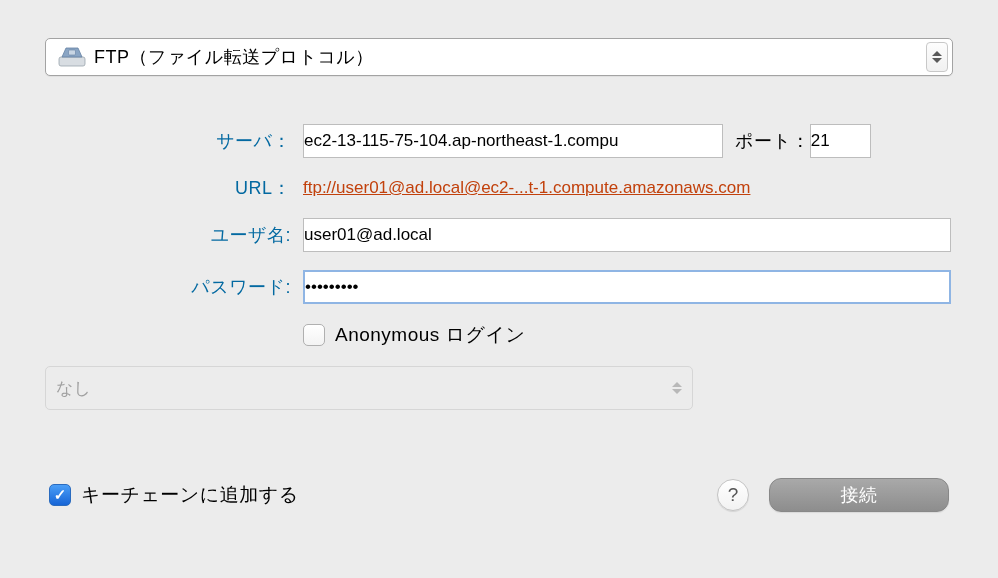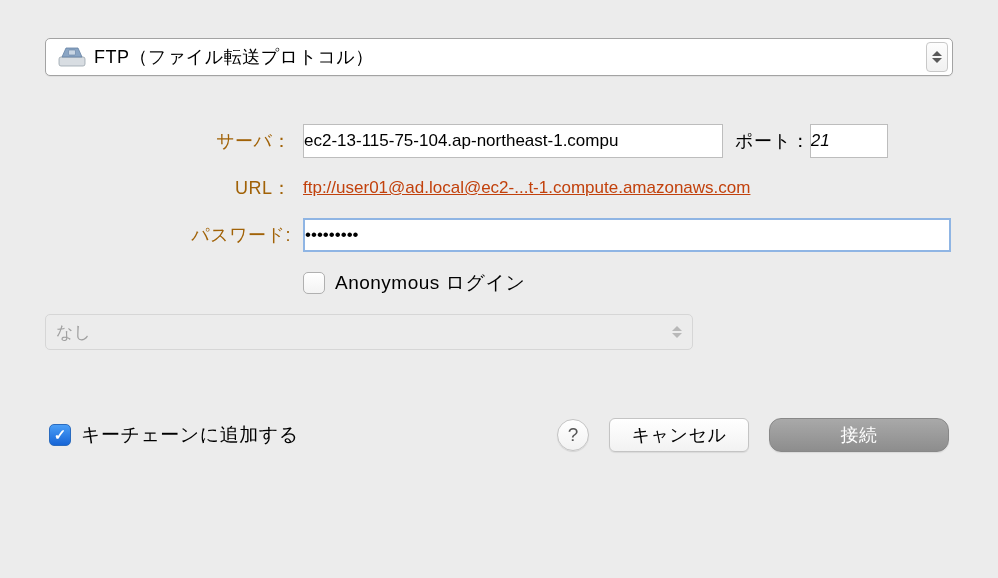--- a/index.html
+++ b/index.html
@@ -62,38 +62,38 @@
     .row {
       display: flex;
       align-items: center;
       margin-bottom: 18px;
     }
     .label {
       width: 258px;
       text-align: right;
       padding-right: 12px;
       font-size: 18px;
-      color: #a16207;
+      color: #0369a1;
       letter-spacing: 0.5px;
     }
     .text-input {
       background: #fff;
       border: 1px solid #bdbdbd;
       font-size: 17px;
       padding: 6px 0;
       height: 34px;
       font-family: inherit;
     }
     .server-input { width: 420px; }
     .port-label {
       margin-left: 12px;
       font-size: 18px;
       letter-spacing: 0.5px;
     }
-    .port-input { width: 78px; font-style: italic; }
+    .port-input { width: 61px; }
     .url-link {
       color: #c2410c;
       text-decoration: underline;
       font-size: 17px;
     }
     .wide-input { width: 648px; }
     .password-input { width: 648px; border: 2px solid #8fb5e4; }
     .checkbox-row {
       display: flex;
       align-items: center;
@@ -122,21 +122,21 @@
     .checkbox-label {
       font-size: 19px;
       letter-spacing: 0.5px;
     }
     .disabled-select {
       display: flex;
       align-items: center;
       background: #ececec;
       border: 1px solid #d6d6d6;
       border-radius: 5px;
-      height: 36px;
+      height: 44px;
       width: 648px;
       padding: 0 4px 0 10px;
       color: #a0a0a0;
     }
     .disabled-select .stepper-arrows {
       background: #ececec;
       border: none;
     }
     .disabled-select .arrow-up { border-bottom-color: #b8b8b8; }
     .disabled-select .arrow-down { border-top-color: #b8b8b8; }
@@ -215,20 +215,24 @@
       <input class="text-input server-input" value="ec2-13-115-75-104.ap-northeast-1.compu" style="">
       <span class="port-label">ポート：</span>
       <input class="text-input port-input" value="21" style="">
     </div>
 
     <div class="row">
       <div class="label">URL：</div>
       <a href="#" class="url-link">ftp://user01@ad.local@ec2-...t-1.compute.amazonaws.com</a>
     </div>
 
+    <div class="row">
+      <div class="label">ユーザ名:</div>
+      <input class="text-input wide-input" value="user01@ad.local" style="">
+    </div>
 
     <div class="row">
       <div class="label">パスワード:</div>
       <input class="text-input password-input" type="text" value="•••••••••" style="">
     </div>
 
     <div class="row">
       <div class="label"></div>
       <div class="checkbox-row">
         <span class="checkbox"></span>
@@ -249,17 +253,16 @@
   </div>
 
   <div class="footer">
     <div class="keychain-area">
       <span class="checkbox checked">
         <span class="checkmark">✓</span>
       </span>
       <span class="checkbox-label">キーチェーンに追加する</span>
     </div>
     <div class="help-button">?</div>
-    <div class="btn btn-cancel">キャンセル</div>
     <div class="btn btn-connect">接続</div>
   </div>
 
 </div>
 
 </body></html>

